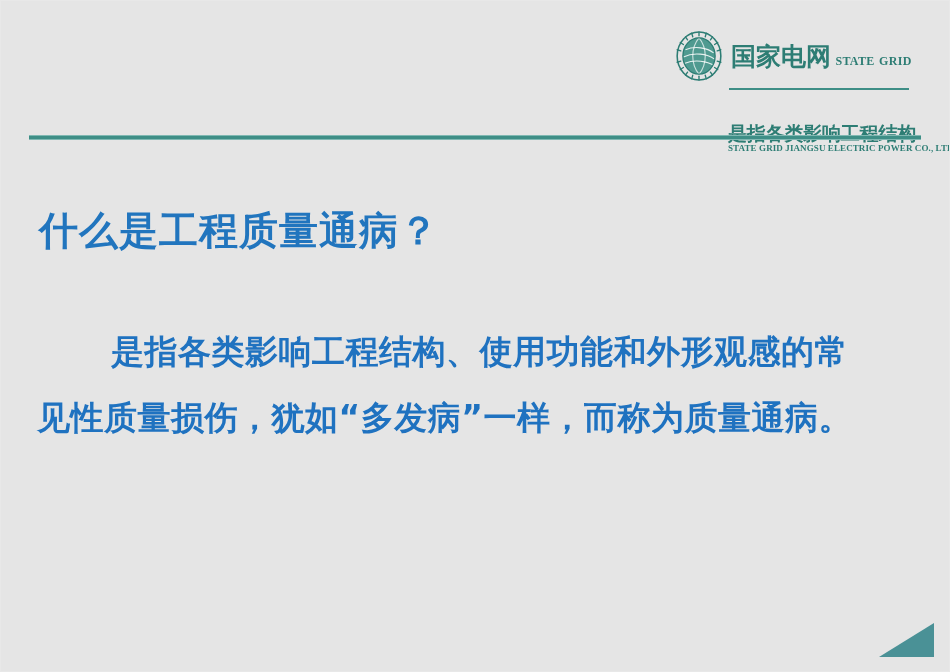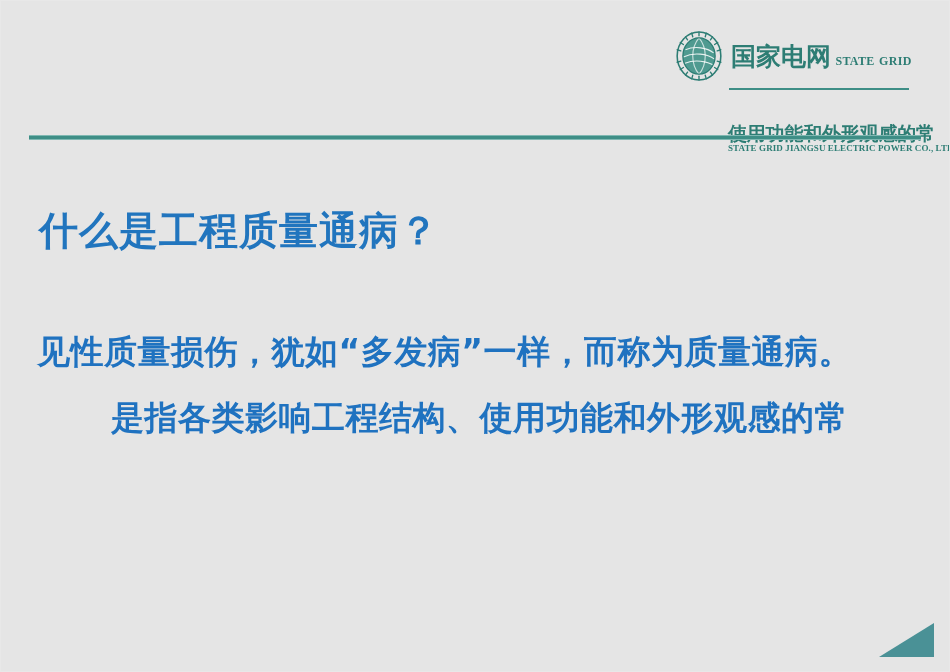--- a/index.html
+++ b/index.html
@@ -191,28 +191,28 @@
         </g>
       </svg>
       <span class="brand-names">
         <span class="brand-cn">国家电网</span>
         <span class="brand-en">State Grid</span>
       </span>
     </div>
 
     <div class="brand-rule"></div>
 
-    <div class="sub-cn">使用功能和外形观感的常</div>
+    <div class="sub-cn">是指各类影响工程结构</div>
     <div class="sub-en">STATE GRID JIANGSU ELECTRIC POWER CO., LTD.</div>
   </div>
 
   <div class="header-rule"></div>
 
   <div class="slide-title">什么是工程质量通病？</div>
 
   <div class="body-block">
+    <div class="body-line indent">是指各类影响工程结构、使用功能和外形观感的常</div>
     <div class="body-line">见性质量损伤，犹如“多发病”一样，而称为质量通病。</div>
-    <div class="body-line indent">是指各类影响工程结构、使用功能和外形观感的常</div>
   </div>
 
   <div class="corner-triangle"></div>
 
 </div>
 
 </body></html>

